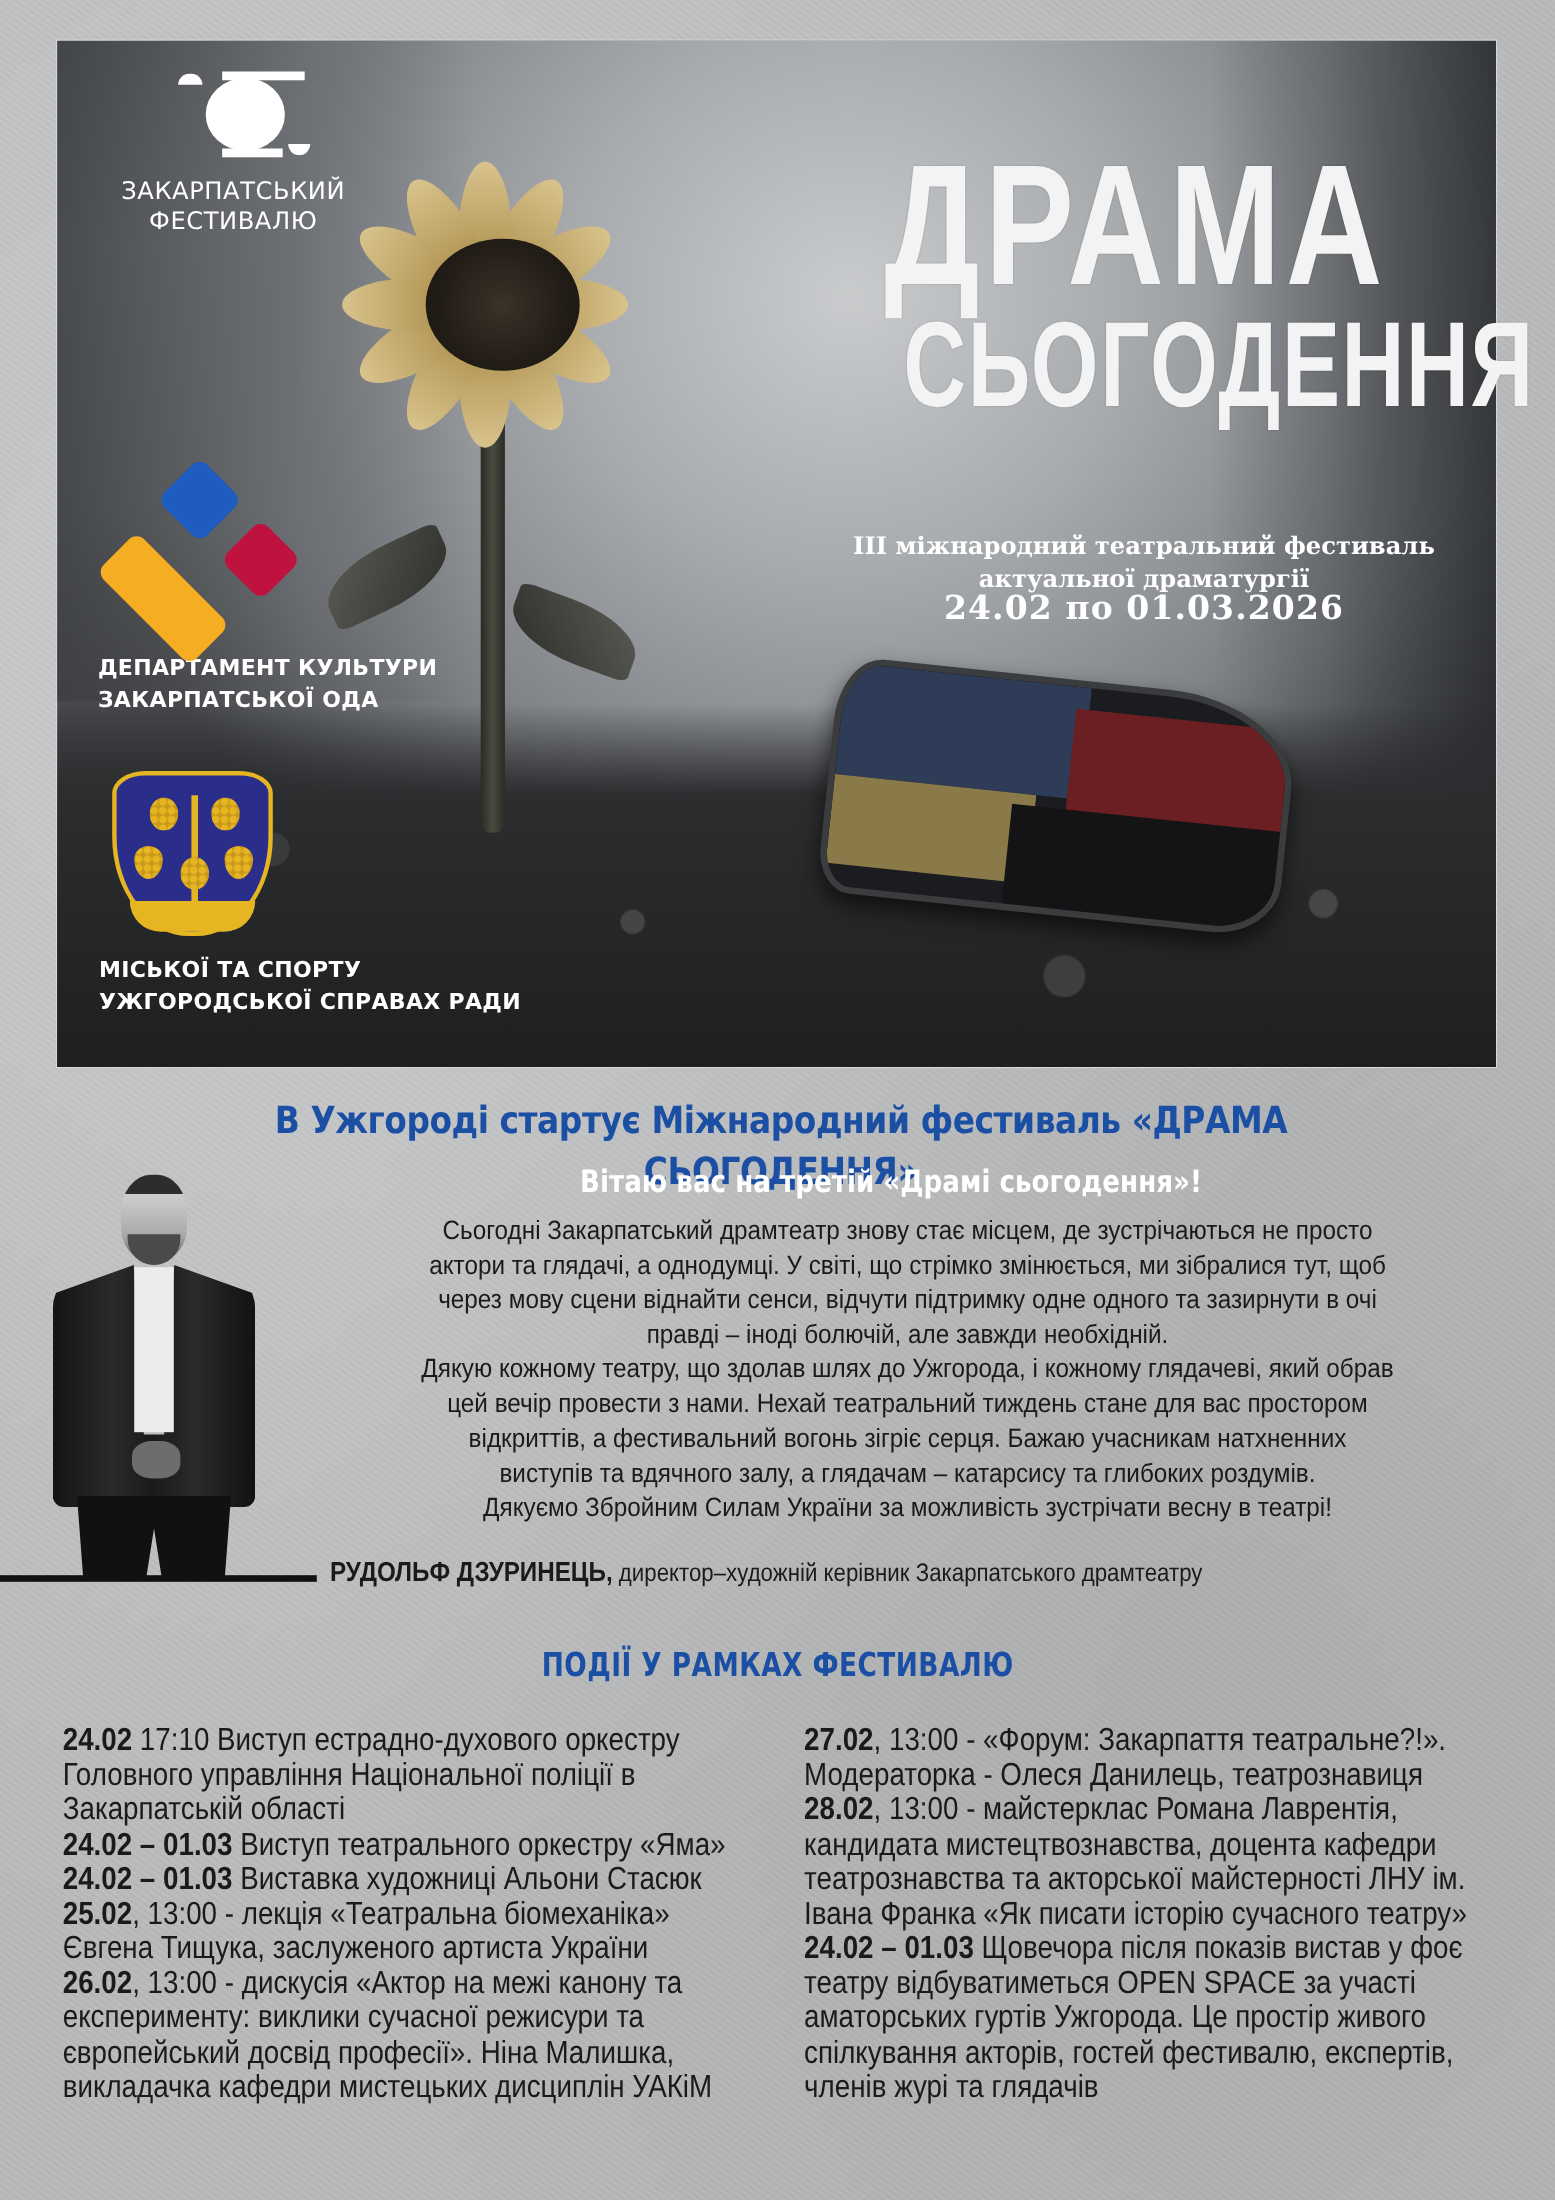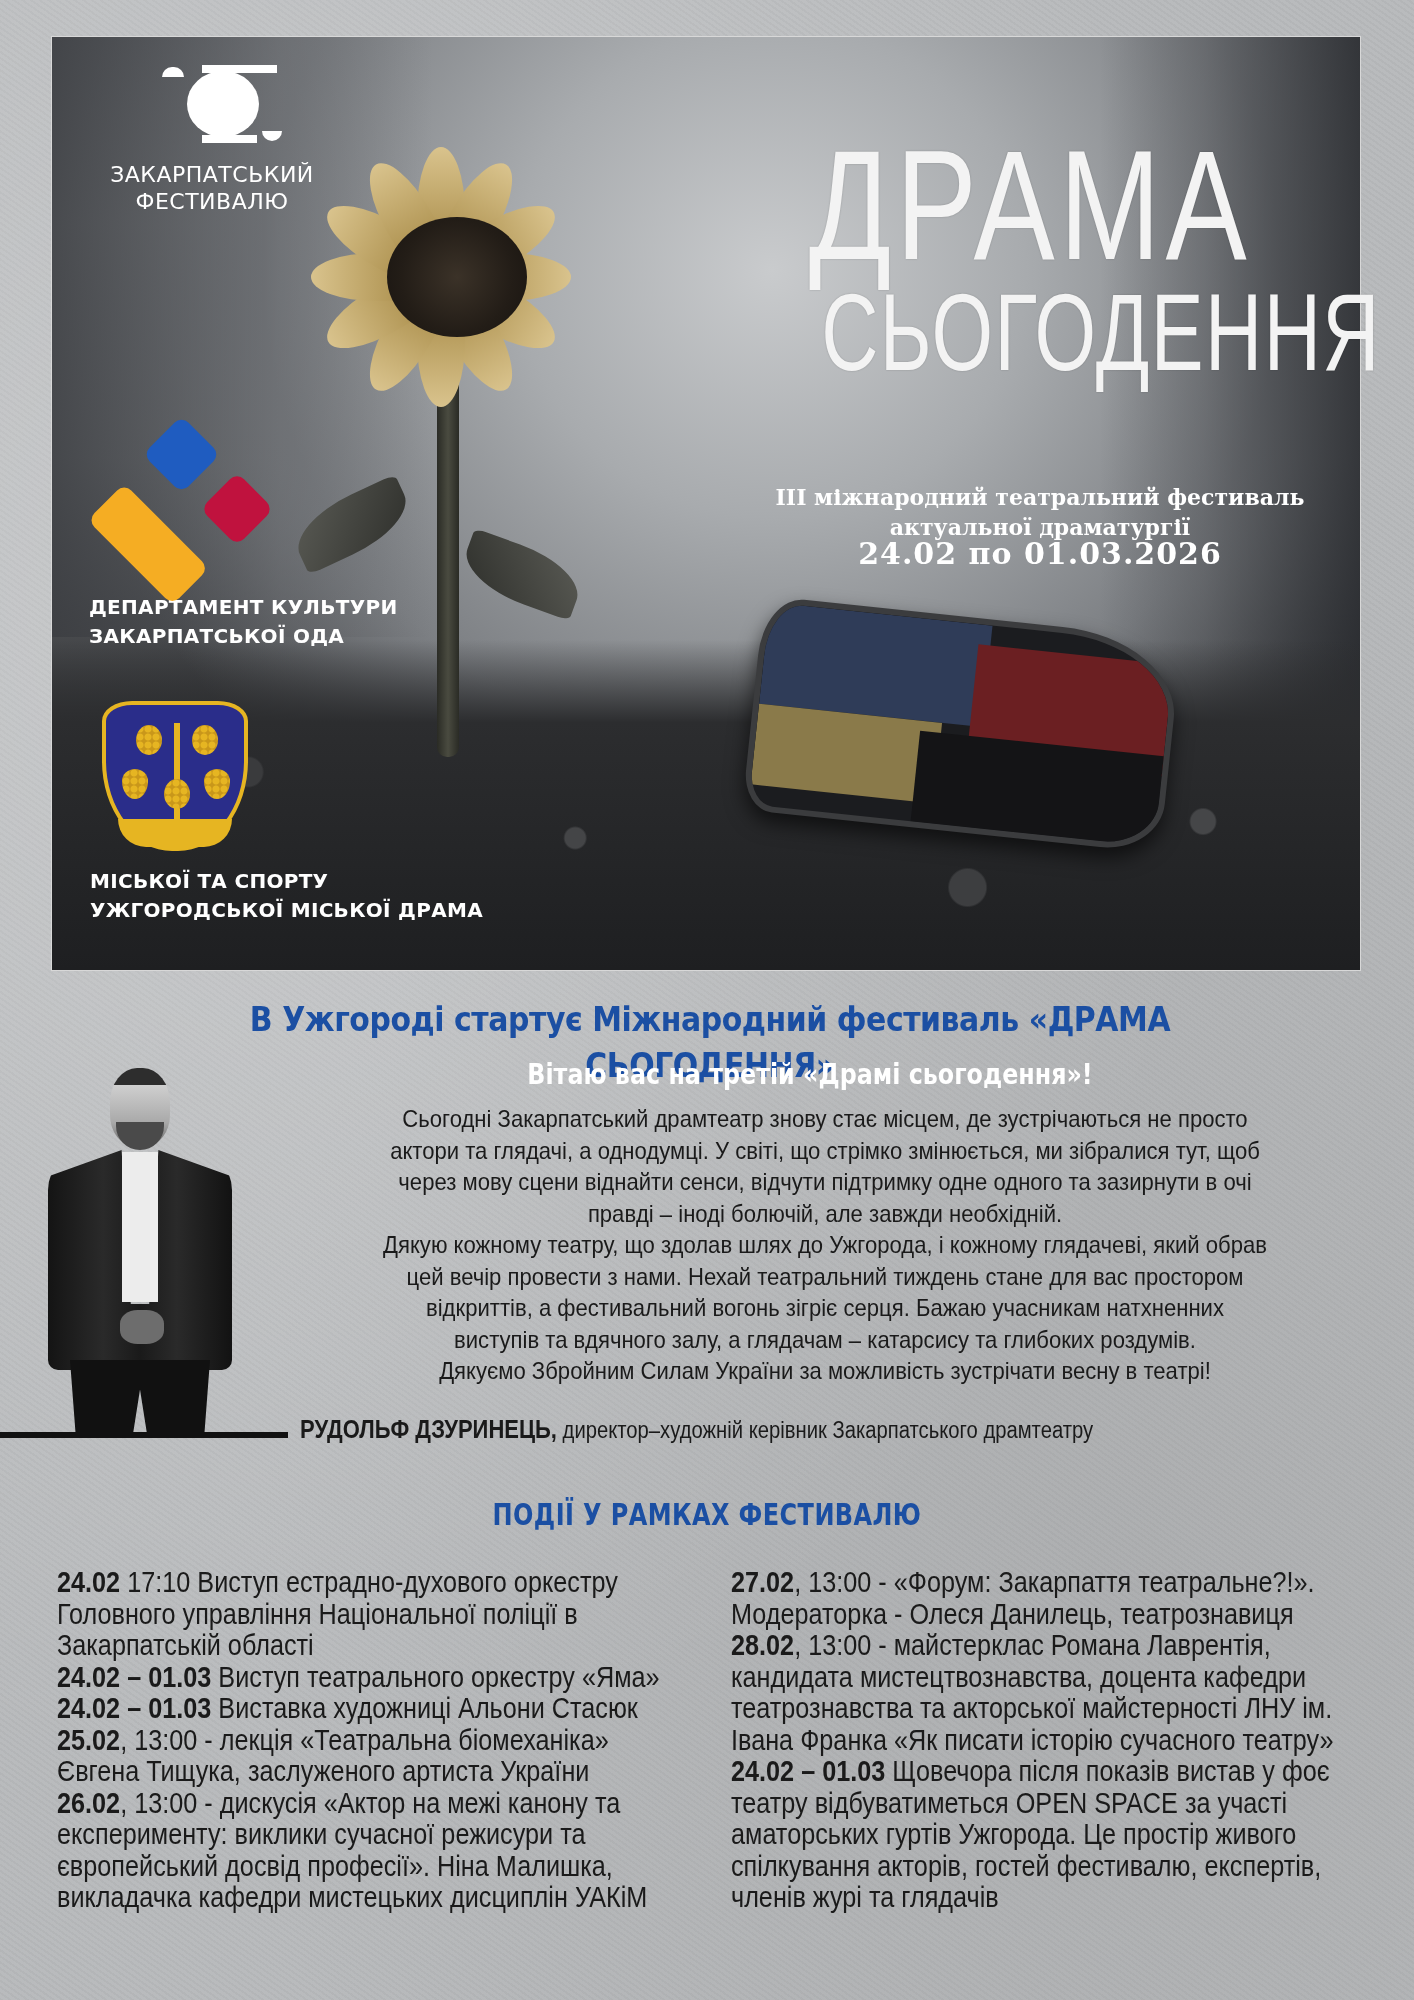--- a/index.html
+++ b/index.html
@@ -120,21 +120,21 @@
     background: radial-gradient(circle, #e6b522 0 3px, transparent 4px) 0 0/8px 8px, #c9971a; }
   .crest .base { position: absolute; left: 12px; bottom: 0; width: 114px; height: 28px; background:#e6b522; border-radius: 0 0 60px 60px; }
   .city-name {
     color: #ffffff; font-size: 20px; font-weight: bold; line-height: 29px; letter-spacing: 0.3px;
     margin-top: 16px;
   }
 
   
   .fest-title {
     position: absolute; left: 740px; top: 125px; width: 580px; text-align: center;
-    color: #f3f3f3; font-family: "Liberation Sans", sans-serif; font-weight: normal;
+    color: #f3f3f3; font-family: "Liberation Sans", sans-serif; font-weight: bold;
     text-shadow: 0 0 2px rgba(0,0,0,0.25);
   }
   .fest-title .line1 {
     font-size: 156px; line-height: 160px; letter-spacing: 6px;
     transform: scaleX(0.78); transform-origin: center;
   }
   .fest-title .line2 {
     font-size: 110px; line-height: 110px; letter-spacing: 2px; margin-top: -8px;
     transform: scaleX(0.72); transform-origin: center;
   }
@@ -270,21 +270,21 @@
       <div class="vine"></div>
       <div class="grape" style="left:16px; top:64px;"></div>
       <div class="grape" style="left:98px; top:64px;"></div>
       <div class="grape" style="left:30px; top:20px; border-radius:50%;"></div>
       <div class="grape" style="left:86px; top:20px; border-radius:50%;"></div>
       <div class="grape" style="left:58px; top:74px; border-radius:50%;"></div>
       <div class="base"></div>
     </div>
     <div class="city-name">
       <div>МІСЬКОЇ ТА СПОРТУ</div>
-      <div>УЖГОРОДСЬКОЇ МІСЬКОЇ ДРАМА</div>
+      <div>УЖГОРОДСЬКОЇ СПРАВАХ РАДИ</div>
     </div>
   </div>
 </div>
 
 <div class="fest-title">
   <div class="line1">ДРАМА</div>
   <div class="line2">СЬОГОДЕННЯ</div>
 </div>
 <div class="fest-sub">
   <div>III міжнародний театральний фестиваль</div>

